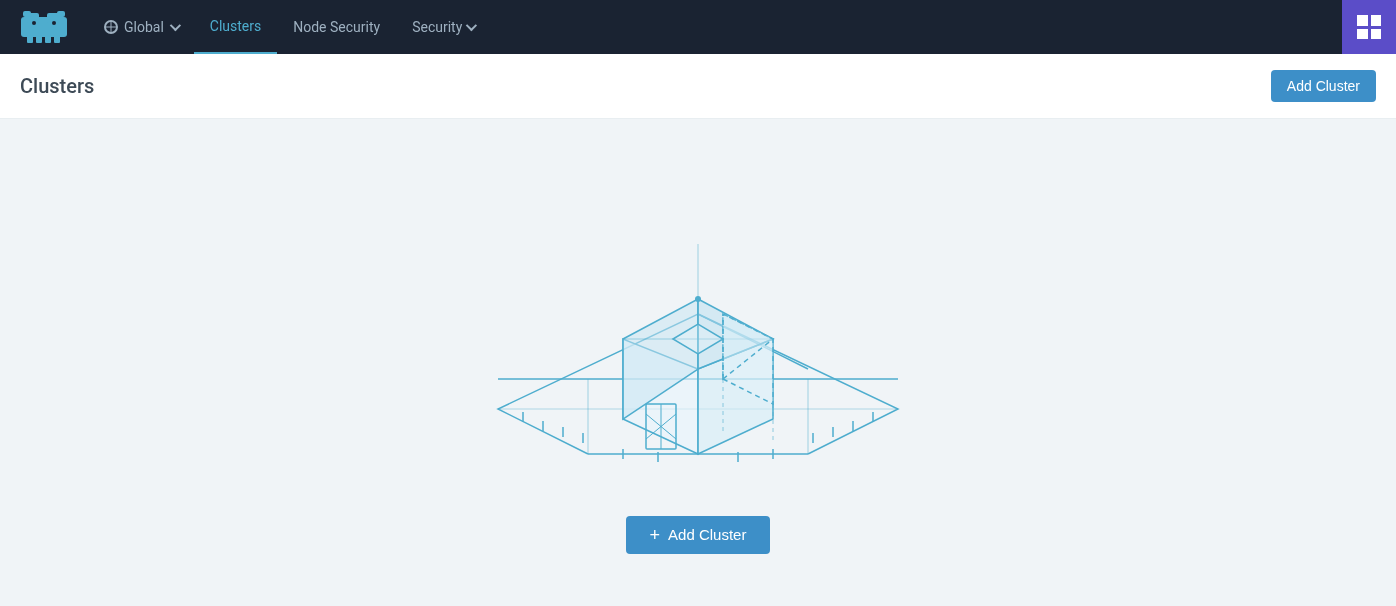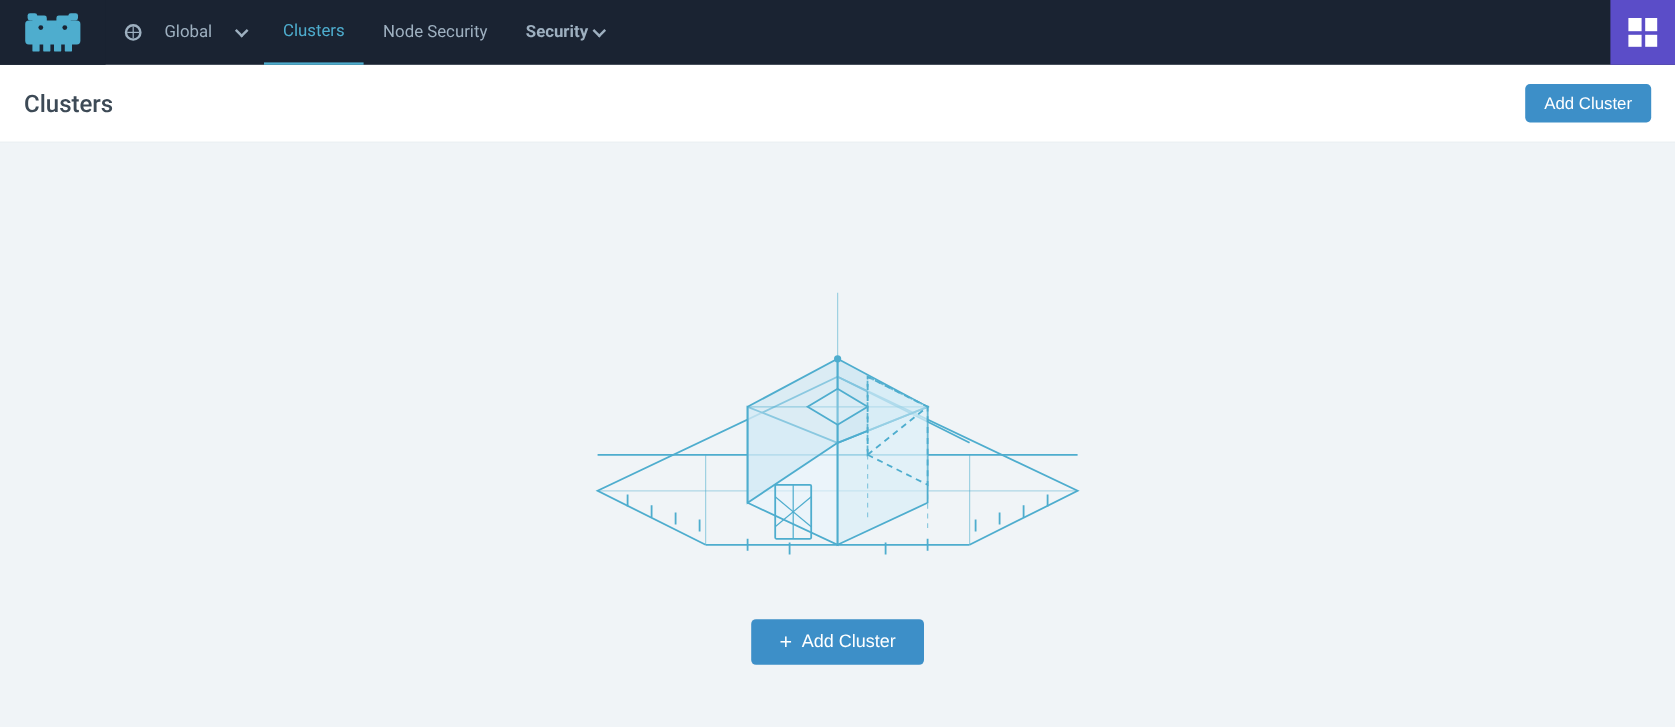--- a/index.html
+++ b/index.html
@@ -44,21 +44,21 @@
       text-decoration: none;
       white-space: nowrap;
       gap: 4px;
     }
     .nav-item.active {
       color: #4eadce;
       border-bottom: 2px solid #4eadce;
     }
     .nav-item.global {
       color: #9eb0c0;
-      gap: 19px;
+      gap: 6px;
     }
     .nav-right {
       margin-left: auto;
       display: flex;
       align-items: center;
       height: 54px;
     }
     .app-switcher {
       width: 54px;
       height: 54px;
@@ -211,21 +211,21 @@
       <span>Global</span>
       <span class="chevron-down"></span>
     </a>
 
     <a class="nav-item active">
       <span>Clusters</span>
     </a>
     <a class="nav-item">
       <span>Node Security</span>
     </a>
-    <a class="nav-item" style="gap:4px;font-weight:bold;">
+    <a class="nav-item" style="gap:4px;">
       <span>Security</span>
       <span class="chevron-down"></span>
     </a>
   </div>
 
   <div class="nav-right">
     <div class="app-switcher">
       <div class="app-switcher-grid">
         <div class="app-switcher-grid-cell"></div>
         <div class="app-switcher-grid-cell"></div>

